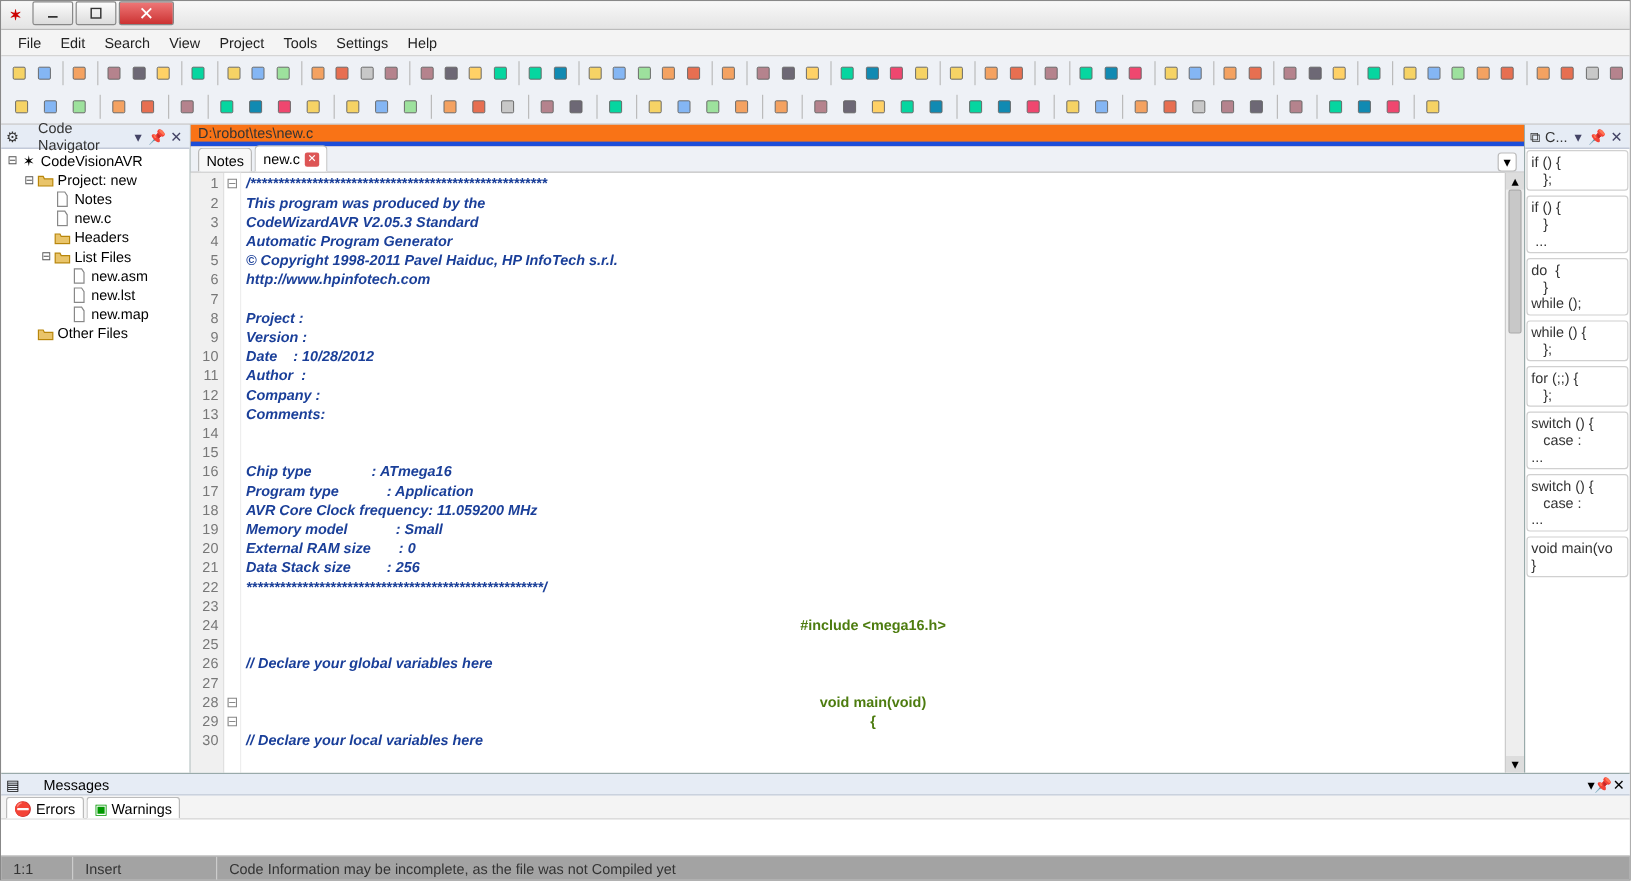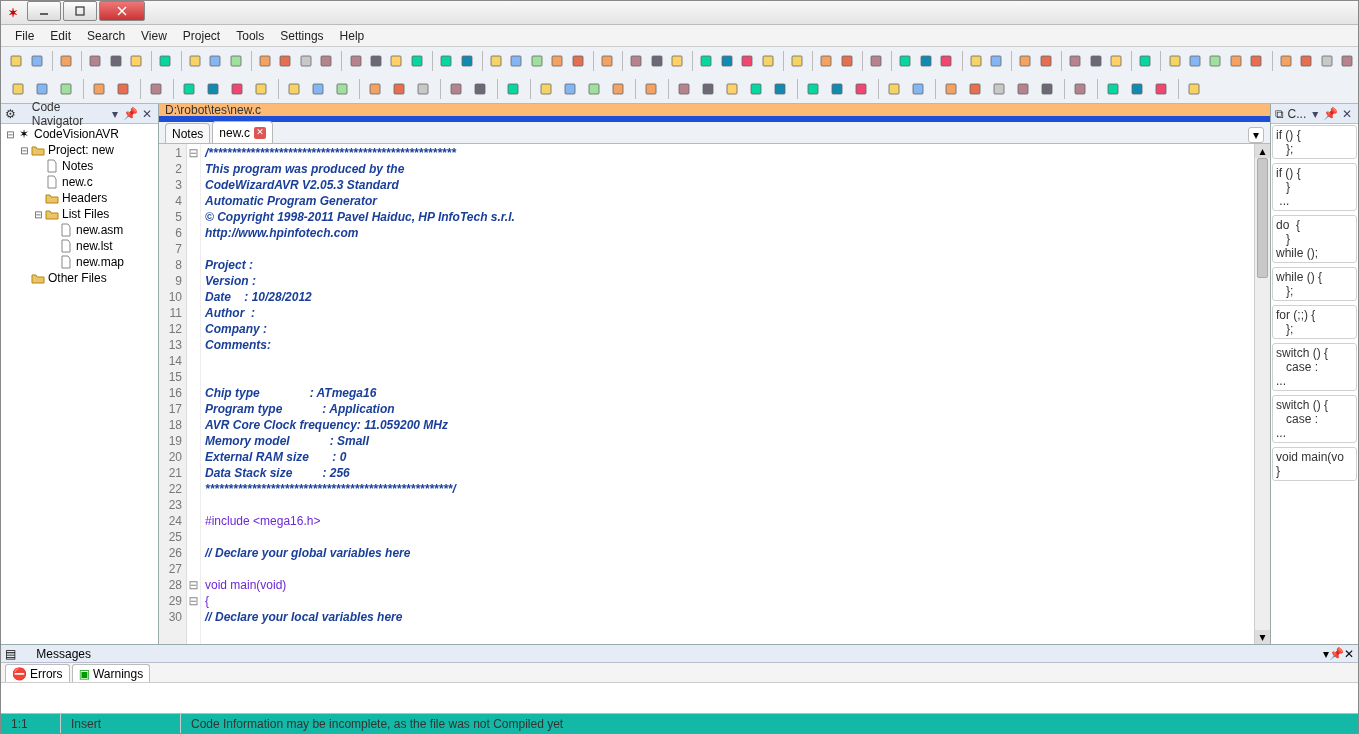--- a/index.html
+++ b/index.html
@@ -38,51 +38,51 @@
 .panel-header .phbtn { width: 14px; height: 14px; margin-left: 2px; display: flex; align-items: center; justify-content: center; color: #446; cursor: default; }
 .tree { flex: 1; overflow: auto; padding: 2px 0; }
 .tree-node { display: flex; align-items: center; height: 16px; padding-left: 4px; white-space: nowrap; cursor: default; }
 .tree-node .exp { width: 11px; text-align: center; color: #555; font-size: 10px; }
 .tree-node .ticon { width: 16px; display: inline-flex; justify-content: center; }
 .tree-node .tlabel { margin-left: 2px; }
 .ind1 { padding-left: 18px; } .ind2 { padding-left: 32px; } .ind3 { padding-left: 46px; }
 
 
 .editor { flex: 1; display: flex; flex-direction: column; min-width: 0; background: #f4f4f4; }
-.pathbar { height: 18px; background: #fdba74; border-bottom: 6px solid #1d4ed8; padding-left: 6px; display: flex; align-items: center; font-size: 11px; color: #333; }
+.pathbar { height: 18px; background: #f97316; border-bottom: 4px solid #1d4ed8; padding-left: 6px; display: flex; align-items: center; font-size: 11px; color: #333; }
 .tabstrip { height: 22px; display: flex; align-items: flex-end; background: #eef1f6; padding-left: 6px; border-bottom: 1px solid #b8b8b8; }
 .tab { display: flex; align-items: center; height: 20px; padding: 0 6px; margin-right: 2px; background: #f8f8f8; border: 1px solid #b8b8b8; border-bottom: none; border-radius: 4px 4px 0 0; font-size: 11px; }
 .tab.active { background: #fff; height: 22px; position: relative; z-index: 1; }
 .tab .tabx { margin-left: 4px; width: 12px; height: 12px; background: #d55; border-radius: 2px; display: flex; align-items: center; justify-content: center; color: #fff; font-size: 9px; line-height: 1; }
 .tabstrip .tabdrop { margin-left: auto; margin-right: 6px; width: 16px; height: 16px; border: 1px solid #bbb; border-radius: 3px; display:flex; align-items:center; justify-content:center; background:#fff;}
 .code-wrap { flex: 1; display: flex; background: #fff; min-height: 0; }
 .gutter { width: 28px; background: #f0f0f0; border-right: 1px solid #ddd; text-align: right; padding: 2px 4px 2px 2px; font-family: "Courier New", monospace; font-size: 12px; color: #777; overflow: hidden;}
 .foldcol { width: 14px; background: #fff; border-right: 1px solid #eee; font-family: monospace; font-size: 10px; color: #888; padding-top: 2px;}
 .foldcol div { height: 16px; text-align: center; }
 .code { flex: 1; font-family: "Courier New", monospace; font-size: 12px; padding: 2px 4px; overflow: auto; white-space: pre; color: #1a3f99; font-style: italic; font-weight: bold;}
-.code .plain { color: #6d28d9; font-style: normal; font-weight: normal;}
+.code .plain { color: #4d7c0f; font-style: normal; font-weight: bold; text-align: center;}
 .gutter div { height: 16px; }
 .code div { height: 16px; }
 .vscroll { width: 16px; background: #eee; border-left: 1px solid #ccc; position: relative;}
 .vscroll .thumb { position: absolute; left: 2px; right: 2px; top: 14px; height: 120px; background: #c8c8c8; border: 1px solid #aaa; border-radius: 2px;}
 .vscroll .arr { position:absolute; left:0; right:0; height:14px; display:flex;align-items:center;justify-content:center; background:#ddd;}
 .vscroll .arr.up{top:0;} .vscroll .arr.dn{bottom:0;}
 
 
 .snips { flex: 1; overflow: auto; font-family: "Courier New", monospace; font-size: 11px; padding: 1px; }
 .snip { border: 1px solid #d0d0d0; border-radius: 3px; padding: 2px 3px; margin-bottom: 4px; white-space: pre; color: #333; }
 
 
 .bottom { border-top: 1px solid #9aa; background: #fff; }
 .msg-header { height: 18px; background: #e6ecf5; border-bottom: 1px solid #b8c0d0; display: flex; align-items:center; padding: 0 4px; font-size: 11px;}
 .msg-header .pht { flex:1; }
 .msg-tabs { height: 20px; display:flex; align-items:flex-end; padding-left: 4px; background:#f4f4f4; border-bottom: 1px solid #ccc;}
 .msg-tab { display:flex; align-items:center; height:18px; padding: 0 6px; border:1px solid #bbb; border-bottom:none; border-radius:3px 3px 0 0; margin-right:2px; font-size:11px; background:#fff;}
 .msg-body { height: 30px; background:#fff; }
-.statusbar { height: 20px; background:#14b8a6; border-top:1px solid #bbb; display:flex; align-items:center; font-size:11px; color:#333;}
+.statusbar { height: 20px; background:#a3a3a3; border-top:1px solid #bbb; display:flex; align-items:center; font-size:11px; color:#333;}
 .status-cell { padding: 0 10px; border-right: 1px solid #ccc; height:100%; display:flex; align-items:center;}
 .status-cell.wide { flex:1; border-right:none;}
 
 
 .ic-folder { fill:#e9c46a; stroke:#b8860b; }
 .ic-file { fill:#fff; stroke:#888; }
 </style>
 </head>
 <body>
 

